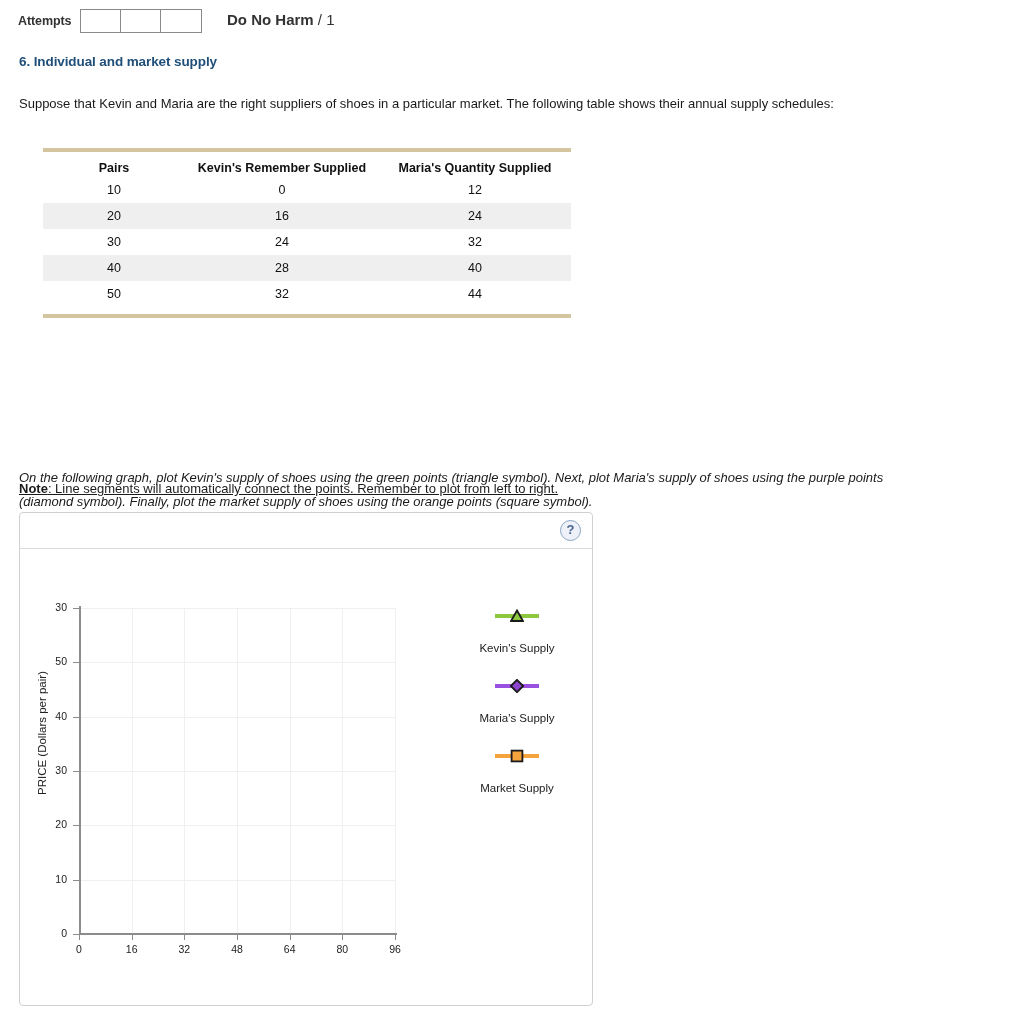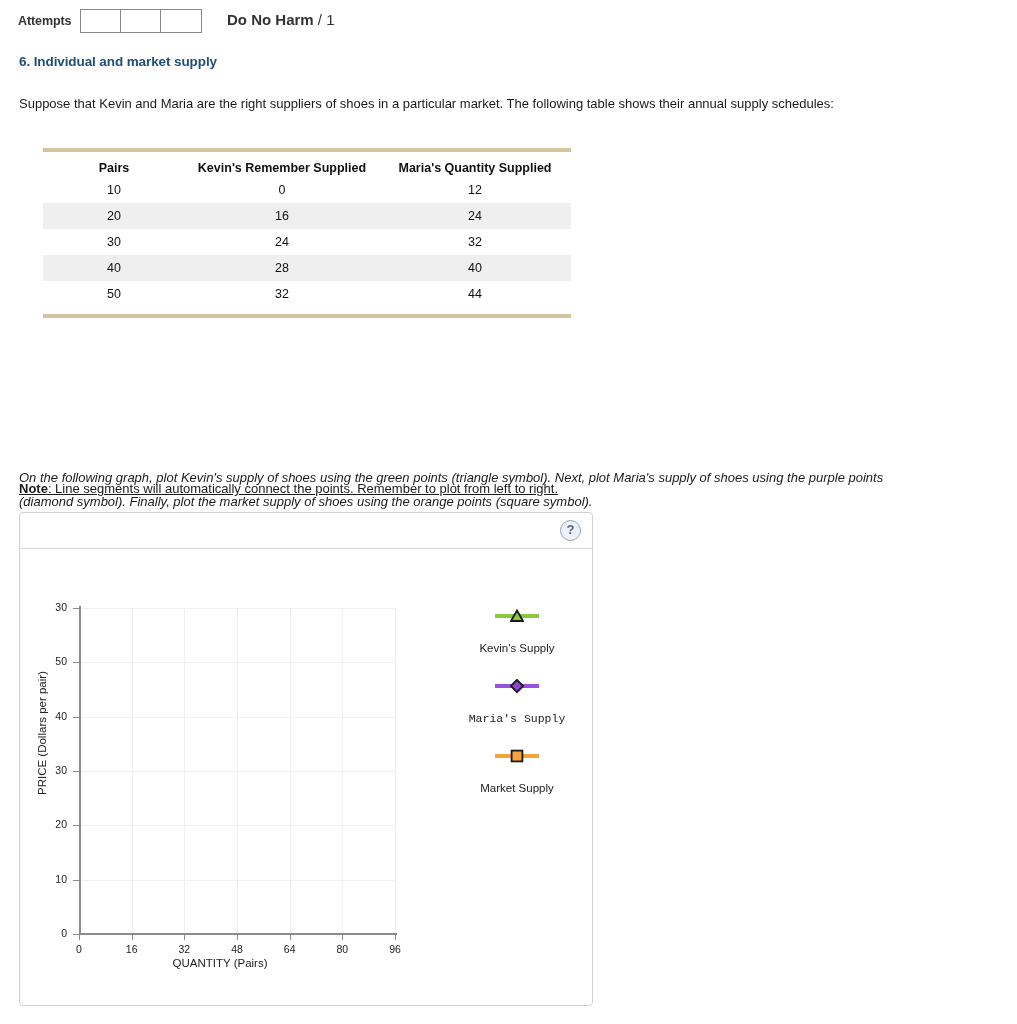--- a/index.html
+++ b/index.html
@@ -384,21 +384,20 @@
   <b>Note</b><span>: Line segments will automatically connect the points. Remember to plot from left to right.</span>
 </div>
 
 <div class="graph-panel">
   <div class="graph-toolbar">
     <div class="help-icon">?</div>
   </div>
 
   <div class="plot-stage">
     <div class="axis-y-title">PRICE (Dollars per pair)</div>
-    <div class="axis-x-title">QUANTITY (Pairs)</div>
 
     <div class="plot-area" id="plot-area">
         <div class="gridline-h" style="top: 271.667px;"></div>
         <div class="gridline-h" style="top: 217.333px;"></div>
         <div class="gridline-h" style="top: 163px;"></div>
         <div class="gridline-h" style="top: 108.667px;"></div>
         <div class="gridline-h" style="top: 54.3333px;"></div>
         <div class="gridline-h" style="top: 0px;"></div>
         <div class="gridline-v" style="left: 52.6667px;"></div>
         <div class="gridline-v" style="left: 105.333px;"></div>
@@ -443,21 +442,21 @@
     <div class="legend" id="legend">
         <div class="legend-entry" style="top: 0px;">
           <div class="legend-symbol">
             <div class="legend-line" style="background: rgb(141, 198, 63);"></div>
             <div class="legend-marker"><svg viewBox="0 0 14 14" width="14" height="14">
                 <polygon points="7,1.5 13,12 1,12" fill="#8DC63F" stroke="#1a1a1a" stroke-width="1.8"></polygon>
               </svg></div>
           </div>
           <div class="legend-label">Kevin's Supply</div>
         </div>
-        <div class="legend-entry" style="top: 70px; font-family: Liberation Mono, monospace;">
+        <div class="legend-entry" style="top: 70px;">
           <div class="legend-symbol">
             <div class="legend-line" style="background: rgb(155, 81, 224);"></div>
             <div class="legend-marker"><svg viewBox="0 0 14 14" width="14" height="14">
                 <polygon points="7,0.8 13.2,7 7,13.2 0.8,7" fill="#8E44D0" stroke="#1a1a1a" stroke-width="1.8"></polygon>
               </svg></div>
           </div>
           <div class="legend-label">Maria's Supply</div>
         </div>
         <div class="legend-entry" style="top: 140px;">
           <div class="legend-symbol">

